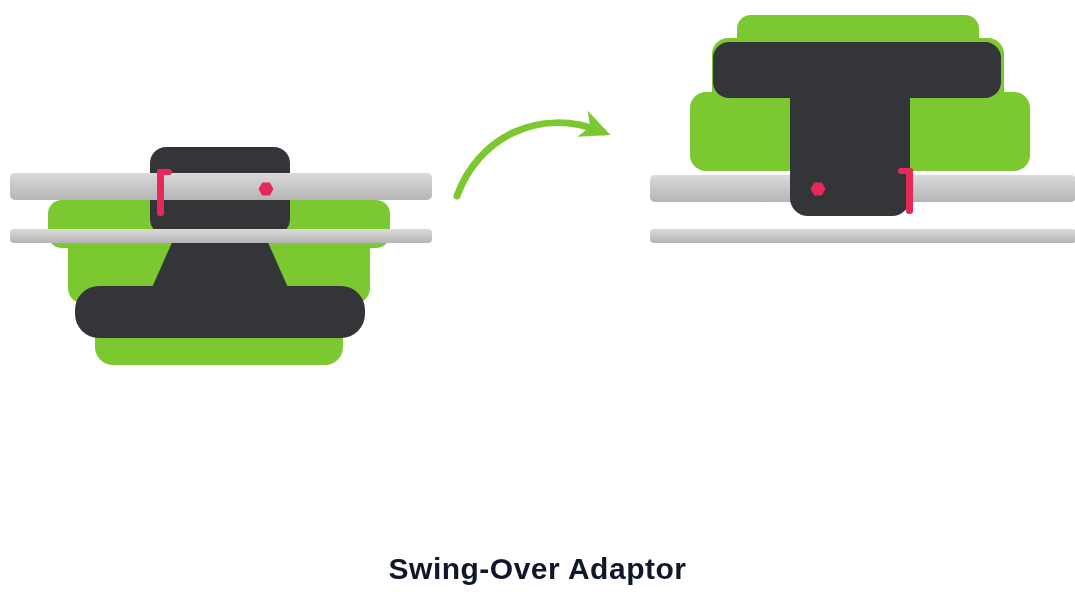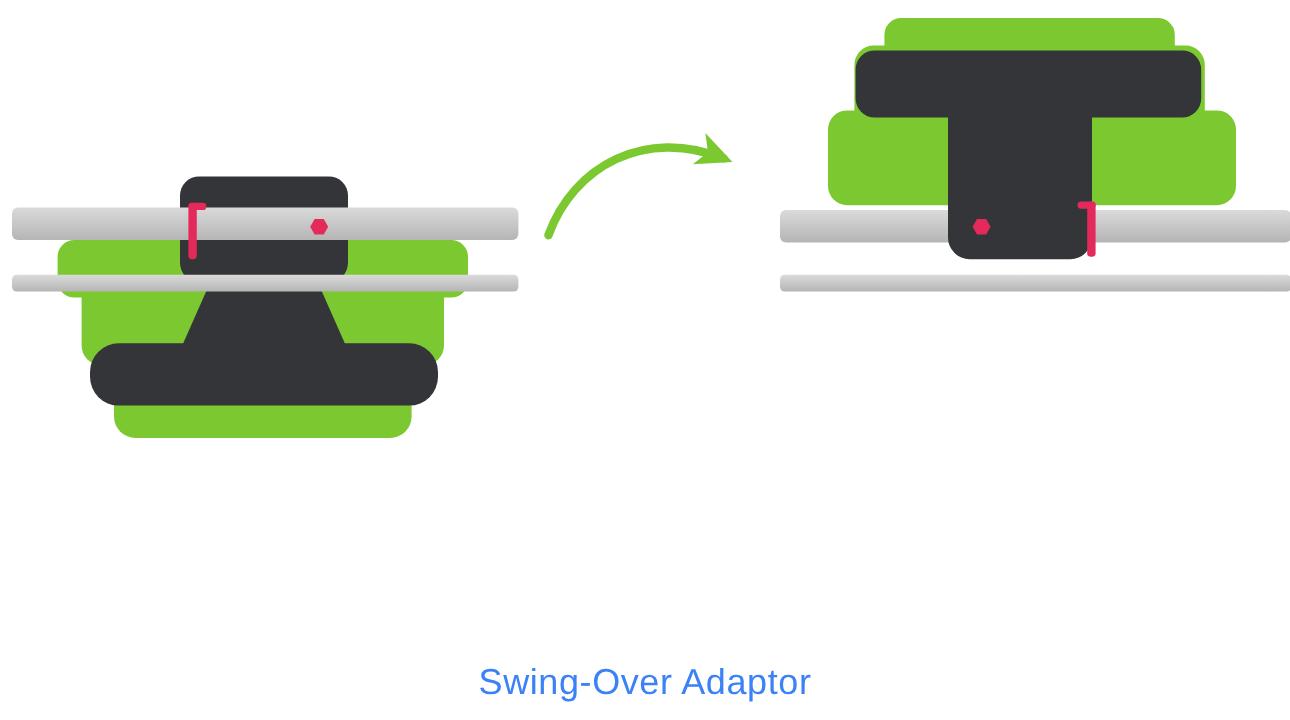--- a/index.html
+++ b/index.html
@@ -21,23 +21,23 @@
     left: 0;
     display: block;
   }
   .caption {
     position: absolute;
     left: 0;
     bottom: 14px;
     width: 100%;
     text-align: center;
     font-size: 30px;
-    font-weight: 400;
+    font-weight: 700;
     letter-spacing: 0.5px;
-    color: #3b82f6;
+    color: #0f172a;
   }
 </style>
 </head>
 <body>
 
 <div class="stage">
 
   <svg width="1075" height="600" viewBox="0 0 1075 600">
     <defs>
       <linearGradient id="railGrad" x1="0" y1="0" x2="0" y2="1">

